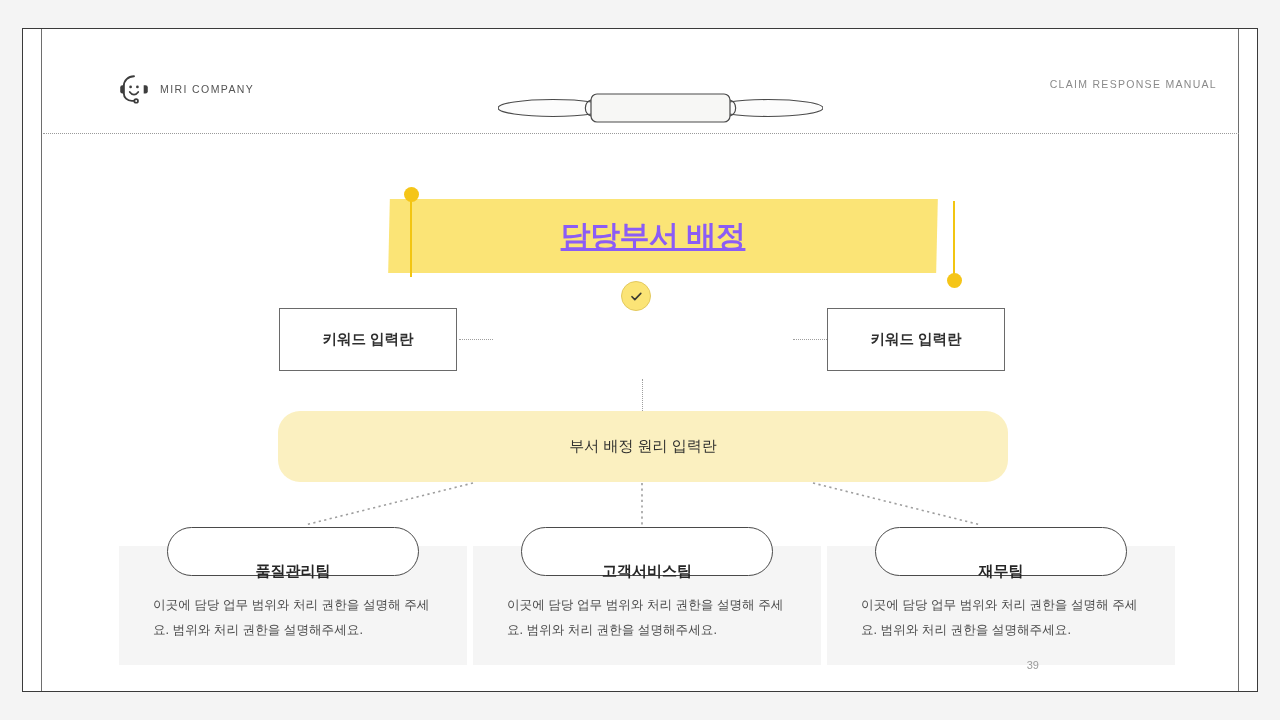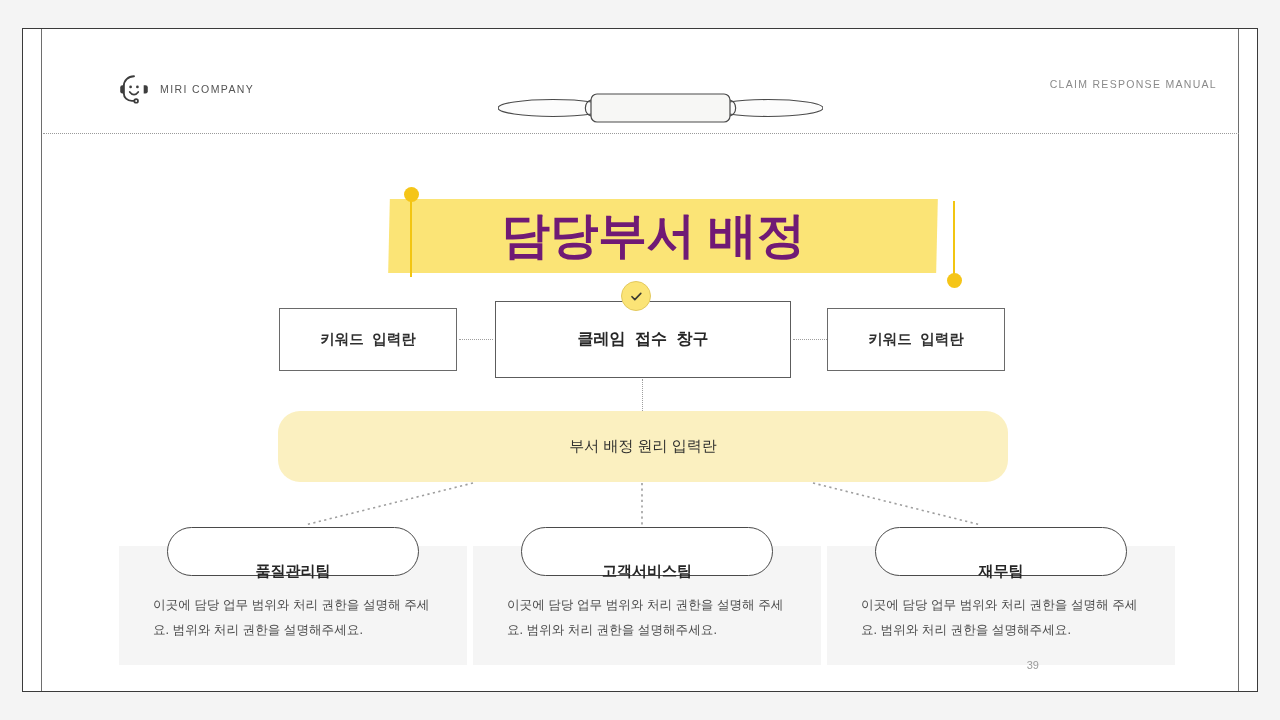--- a/index.html
+++ b/index.html
@@ -121,24 +121,25 @@
   }
   .title-text {
     position: absolute;
     left: 0;
     top: 34px;
     width: 568px;
     height: 74px;
     display: flex;
     align-items: center;
     justify-content: center;
-    font-size: 49px;
+    font-size: 30px;
     font-weight: 800;
-    color: #701a75;
+    color: #8b5cf6;
     letter-spacing: -0.5px;
+    text-decoration: underline;
   }
   .tick-left {
     position: absolute;
     left: 41px;
     top: 28px;
     width: 2.4px;
     height: 84px;
     background: #f2c511;
   }
   .dot-left {
@@ -168,21 +169,20 @@
     background: #f5c518;
   }
 
   
   .midrow {
     position: absolute;
     left: 0;
     top: 258px;
     width: 1196px;
     height: 96px;
-    font-family: Liberation Mono, monospace;
   }
   .kw-box {
     position: absolute;
     top: 21px;
     width: 178px;
     height: 63px;
     border: 1.2px solid #6a6a6a;
     background: #ffffff;
     display: flex;
     align-items: center;
@@ -386,23 +386,20 @@
       <div class="title-text">담당부서 배정</div>
     </div>
 
     <div class="midrow">
       <div class="kw-box kw-left">
         <span class="lbl">키워드 입력란</span>
       </div>
 
       <div class="connector-h conn-l"></div>
 
-      <div class="center-box">
-        <span class="lbl">클레임 접수 창구</span>
-      </div>
 
       <div class="check-badge">
         <svg width="15" height="15" viewBox="0 0 16 16" xmlns="http://www.w3.org/2000/svg">
           <path d="M3.2 8.2l3 3.1 6.4-6.6" fill="none" stroke="#3a3a32" stroke-width="1.7" stroke-linecap="round" stroke-linejoin="round"></path>
         </svg>
       </div>
 
       <div class="connector-h conn-r"></div>
 
       <div class="kw-box kw-right">

